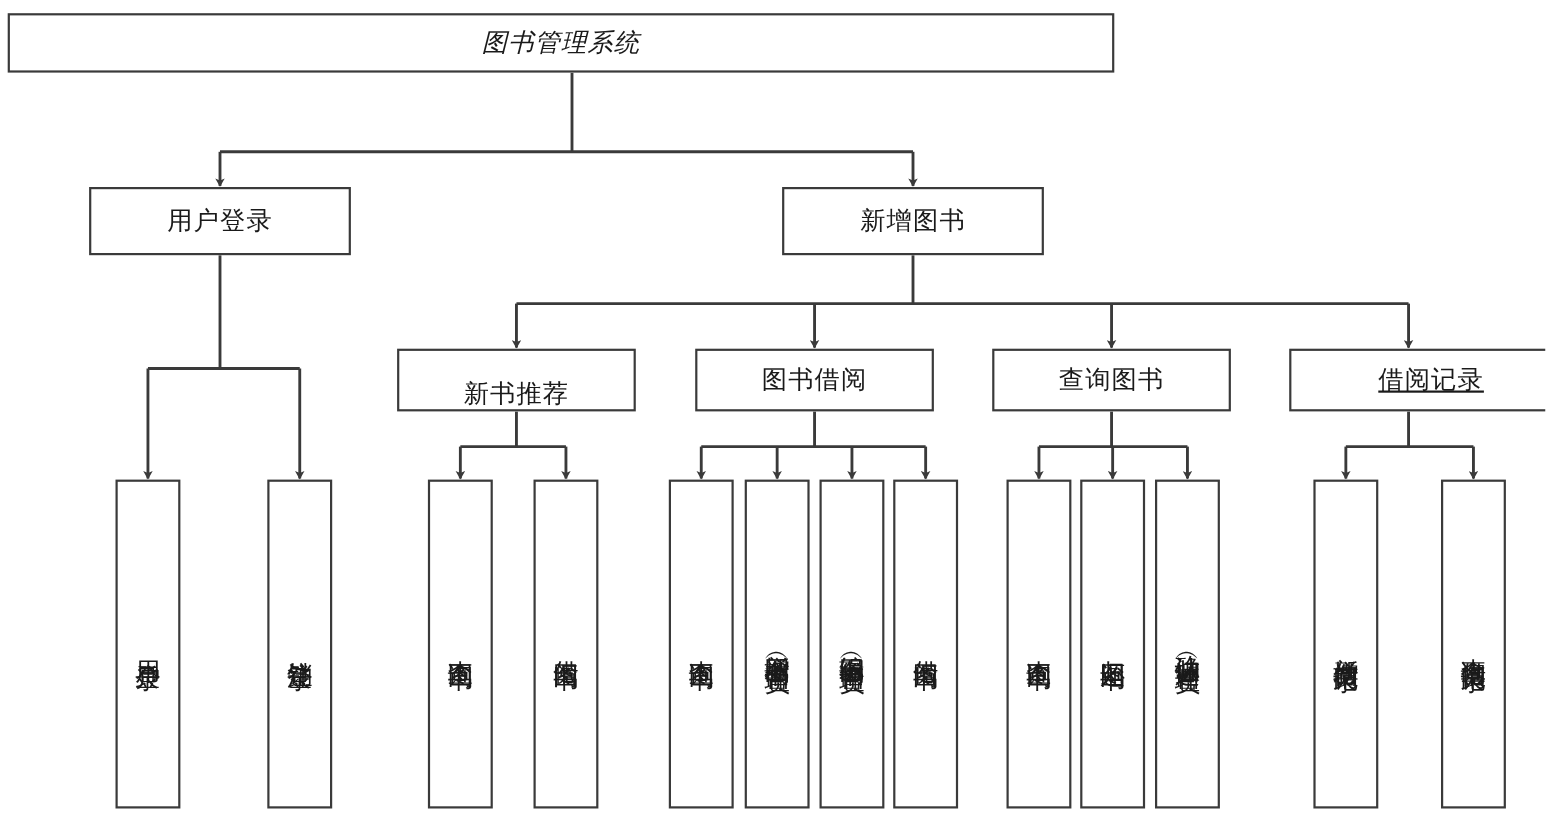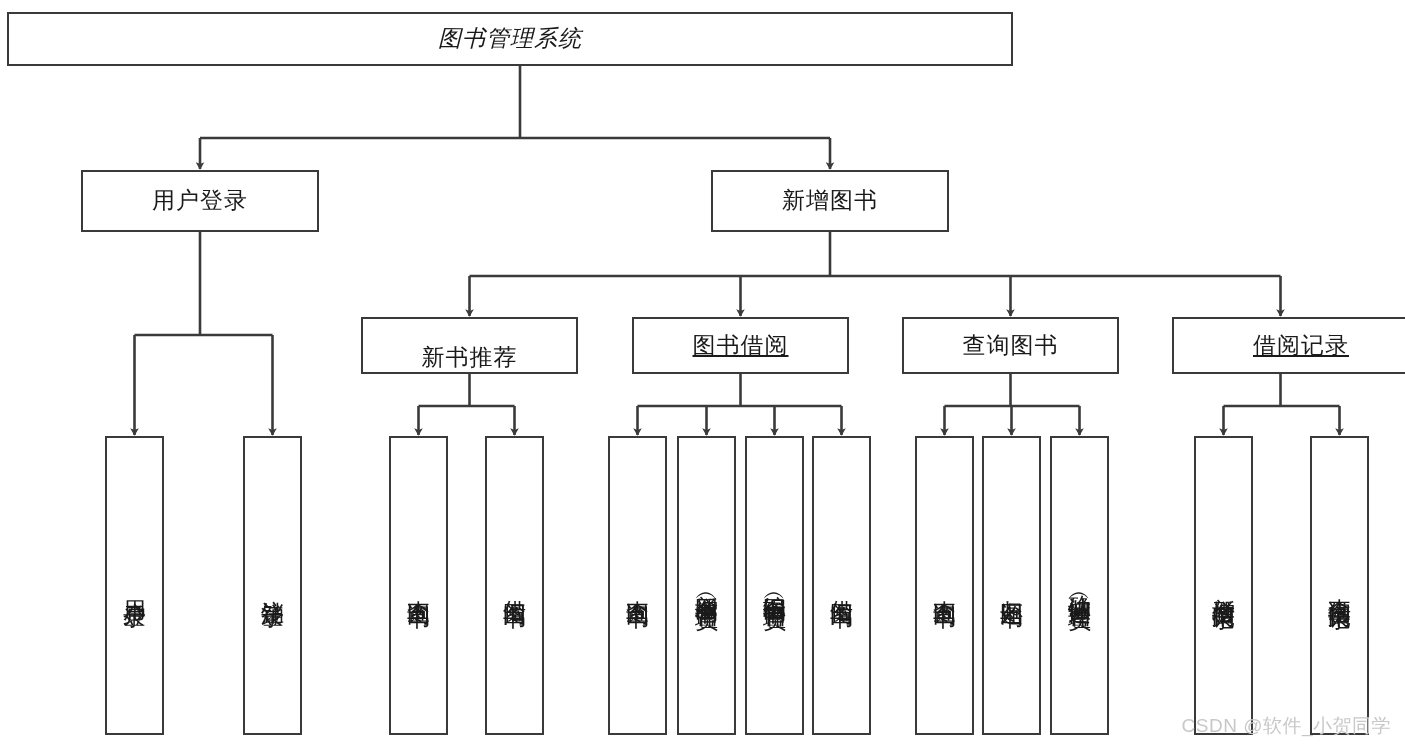--- a/index.html
+++ b/index.html
@@ -120,21 +120,21 @@
       </div>
       <div class="node-box node-horizontal" style="left: 81px; top: 170px; width: 238px; height: 62px;">
         <span>用户登录</span>
       </div>
       <div class="node-box node-horizontal" style="left: 711px; top: 170px; width: 238px; height: 62px;">
         <span>新增图书</span>
       </div>
       <div class="node-box node-horizontal" style="left: 361px; top: 317px; width: 217px; height: 57px; align-items: flex-end;">
         <span>新书推荐</span>
       </div>
-      <div class="node-box node-horizontal" style="left: 632px; top: 317px; width: 217px; height: 57px; text-decoration: underline;">
+      <div class="node-box node-horizontal" style="left: 632px; top: 317px; width: 217px; height: 57px;">
         <span>图书借阅</span>
       </div>
       <div class="node-box node-horizontal" style="left: 902px; top: 317px; width: 217px; height: 57px;">
         <span>查询图书</span>
       </div>
       <div class="node-box node-horizontal" style="left: 1172px; top: 317px; width: 258px; height: 57px; text-decoration: underline;">
         <span>借阅记录</span>
       </div>
       <div class="node-box node-vertical" style="left: 105px; top: 436px; width: 59px; height: 299px;">
         <span class="vtext">用户登录</span>
@@ -170,14 +170,13 @@
         <span class="vtext">确认归还（管理员）</span>
       </div>
       <div class="node-box node-vertical" style="left: 1194px; top: 436px; width: 59px; height: 299px;">
         <span class="vtext">新增借阅记录</span>
       </div>
       <div class="node-box node-vertical" style="left: 1310px; top: 436px; width: 59px; height: 299px;">
         <span class="vtext">查询借阅记录</span>
       </div>
     </div>
 
-  <div id="watermark">CSDN @软件_小贺同学</div>
 </div>
 
 </body></html>

